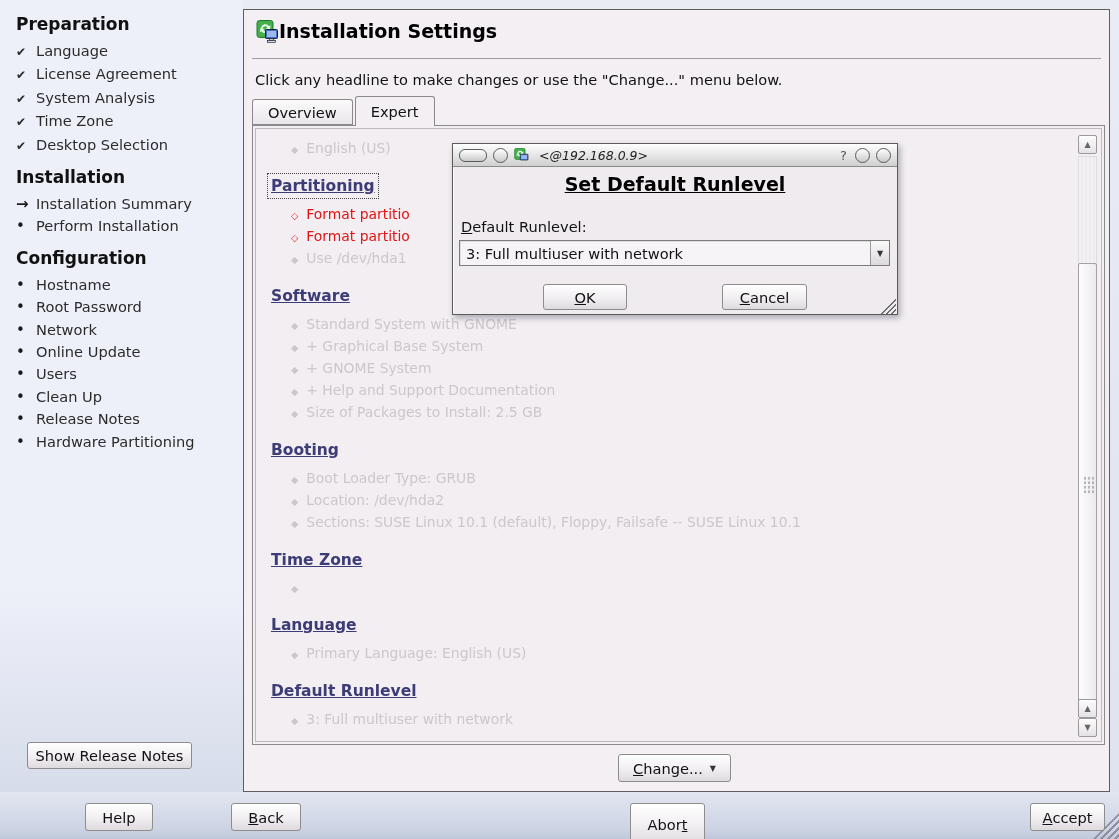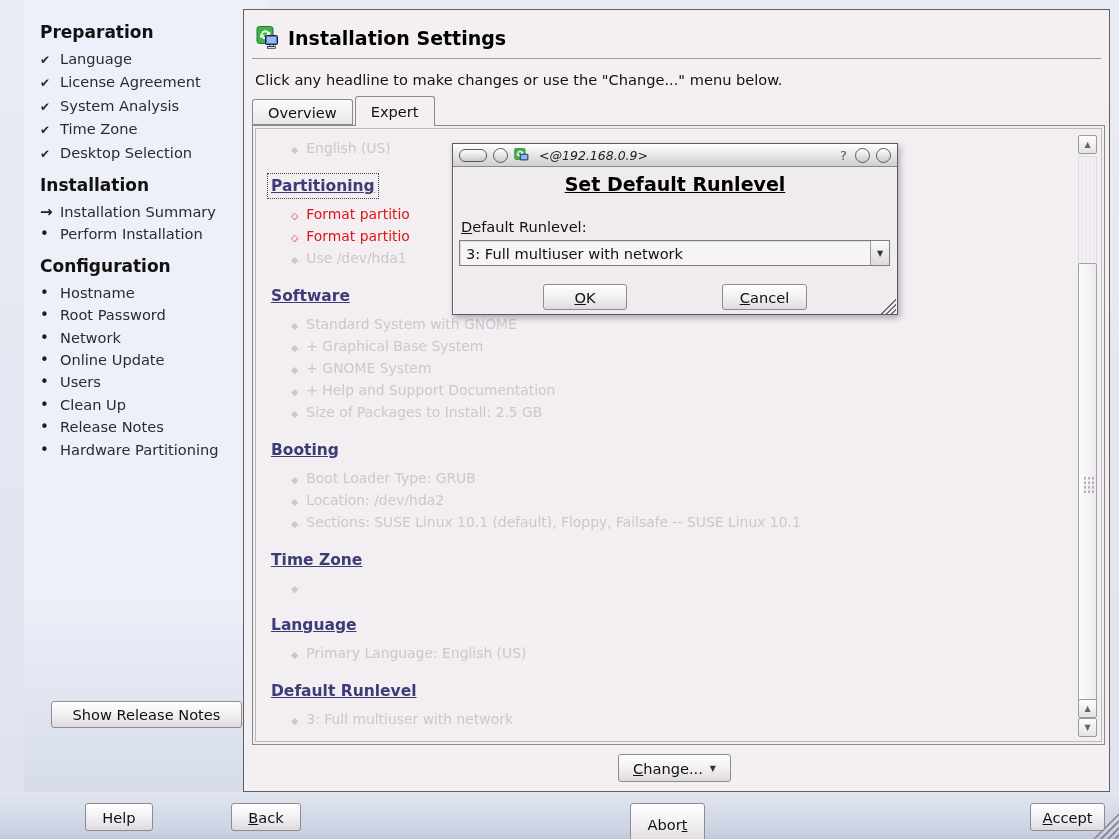--- a/index.html
+++ b/index.html
@@ -3,39 +3,39 @@
 <meta charset="utf-8">
 <style>
   html,body{margin:0;padding:0;}
   body{font-family:"DejaVu Sans","Liberation Sans",sans-serif;}
   #screen{position:relative;width:1119px;height:839px;overflow:hidden;
     background:linear-gradient(180deg,#e9ecf5 0%,#e2e6f0 60%,#dfe3ef 100%);}
 
   
   .sidebar{position:absolute;left:0;top:0;width:243px;height:792px;
     background:linear-gradient(180deg,#eef0f9 0%,#eef0f9 74%,#d6dcea 100%);
-    padding:12px 0 0 16px;box-sizing:border-box;color:#1c1c1c;margin-left:24px;}
+    padding:4px 0 0 16px;box-sizing:border-box;color:#1c1c1c;}
   .side-title{font-size:17px;font-weight:bold;margin:10px 0 6px;color:#111;}
   .side-item{display:flex;align-items:baseline;line-height:21.4px;font-size:14.6px;color:#2b2b2b;cursor:default;}
   .side-item .marker{width:20px;flex:0 0 20px;text-align:left;}
   .m-check{font-size:12px;color:#2b2b2b;}
   .m-arrow{font-size:15px;font-weight:bold;color:#1a1a1a;}
   .m-bullet{font-size:15px;color:#1a1a1a;}
-  .release-btn{position:absolute;left:27px;top:701px;width:191px;height:27px;}
+  .release-btn{position:absolute;left:27px;top:742px;width:165px;height:27px;}
 
   
   .btn{border:1px solid #8d8d8d;border-radius:3px;color:#111;font-size:14.6px;
     background:linear-gradient(180deg,#ffffff 0%,#f1eef1 55%,#dedade 100%);
     display:flex;align-items:center;justify-content:center;box-sizing:border-box;
     font-family:inherit;cursor:default;box-shadow:inset 0 1px 0 rgba(255,255,255,.7);}
 
   
   .panel{position:absolute;left:243px;top:9px;width:867px;height:783px;
     background:#f3eff3;border:1px solid #5f5f5f;box-sizing:border-box;}
-  .p-header{position:absolute;left:12px;top:16px;display:flex;align-items:center;gap:9px;}
+  .p-header{position:absolute;left:12px;top:10px;display:flex;}
   .p-title{font-size:19px;font-weight:bold;color:#000;}
   .p-sep{position:absolute;left:8px;right:8px;top:48px;border-top:1px solid #9d9d9d;}
   .p-sub{position:absolute;left:11px;top:61px;font-size:14.6px;color:#111;}
 
   .tabs{position:absolute;left:8px;top:86px;display:flex;align-items:flex-end;z-index:2;}
   .tab{border:1px solid #8a8a8a;border-bottom:none;border-radius:3px 3px 0 0;
     padding:0 15px;font-size:14.6px;color:#111;display:flex;align-items:center;}
   .tab.inactive{height:25px;background:linear-gradient(180deg,#fbfafb,#e9e6e9);
     box-shadow:inset 0 -1px 0 #8a8a8a;margin-right:2px;}
   .tab.active{height:29px;background:#f3eff3;margin-bottom:-1px;}

